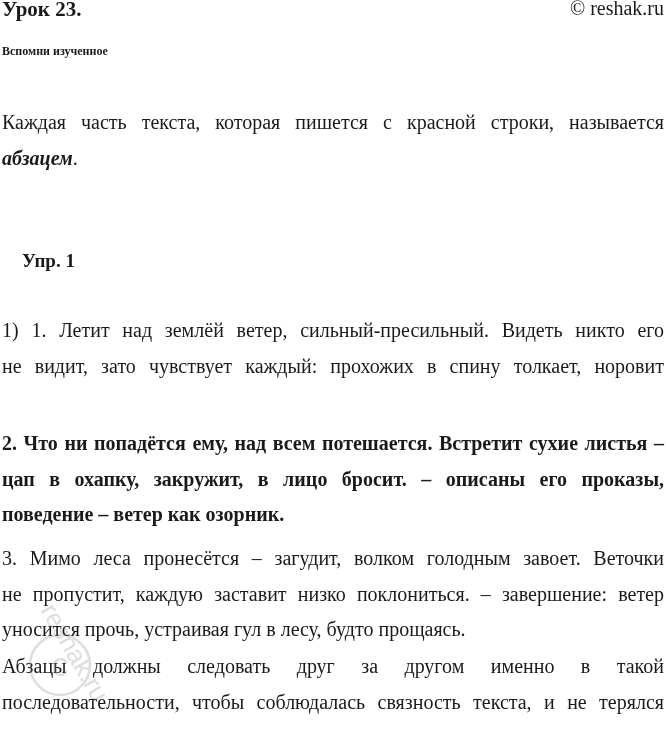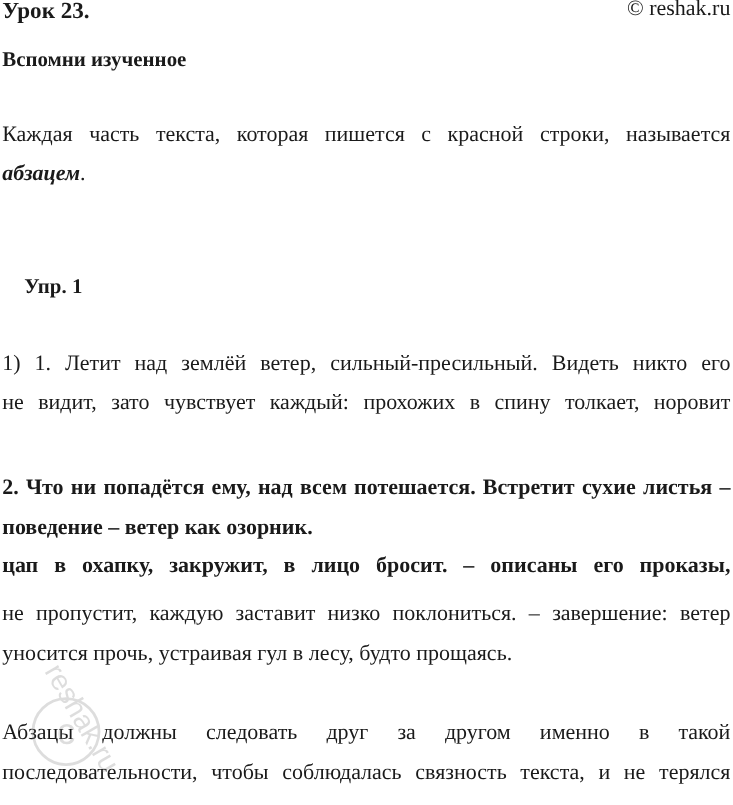--- a/index.html
+++ b/index.html
@@ -40,21 +40,21 @@
       position: absolute;
       right: 0;
       top: -3px;
       font-size: 20px;
       font-weight: normal;
     }
     .section-title {
       position: absolute;
       left: 0;
       top: 44px;
-      font-size: 19px;
+      font-size: 12px;
       font-weight: bold;
     }
     .para {
       position: absolute;
       left: 0;
       width: 662px;
       font-size: 20px;
       line-height: 35.5px;
       text-align: justify;
       text-align-last: left;
@@ -107,25 +107,26 @@
 
   <div class="exercise-title">Упр. 1</div>
 
   <div class="para" style="top: 292px;">
     <span class="line">1) 1. Летит над землёй ветер, сильный-пресильный. Видеть никто его</span>
     <span class="line">не видит, зато чувствует каждый: прохожих в спину толкает, норовит</span>
   </div>
 
   <div class="para" style="top: 405px; font-weight: bold;">
     <span class="line">2. Что ни попадётся ему, над всем потешается. Встретит сухие листья –</span>
+    <span class="line">цап в охапку, закружит, в лицо бросит. – описаны его проказы,</span>
     <span class="line last">поведение – ветер как озорник.</span>
-    <span class="line">цап в охапку, закружит, в лицо бросит. – описаны его проказы,</span>
   </div>
 
   <div class="para" style="top: 520px;">
+    <span class="line">3. Мимо леса пронесётся – загудит, волком голодным завоет. Веточки</span>
     <span class="line">не пропустит, каждую заставит низко поклониться. – завершение: ветер</span>
     <span class="line last">уносится прочь, устраивая гул в лесу, будто прощаясь.</span>
   </div>
 
   <div class="para" style="top: 628px;">
     <span class="line">Абзацы должны следовать друг за другом именно в такой</span>
     <span class="line">последовательности, чтобы соблюдалась связность текста, и не терялся</span>
     <span class="line last">его смысл и логика.</span>
   </div>
 

